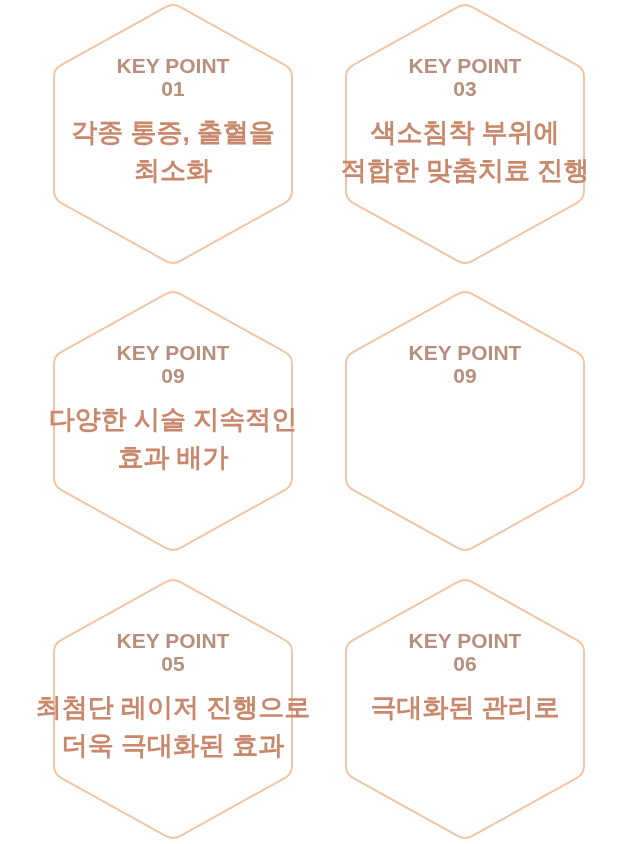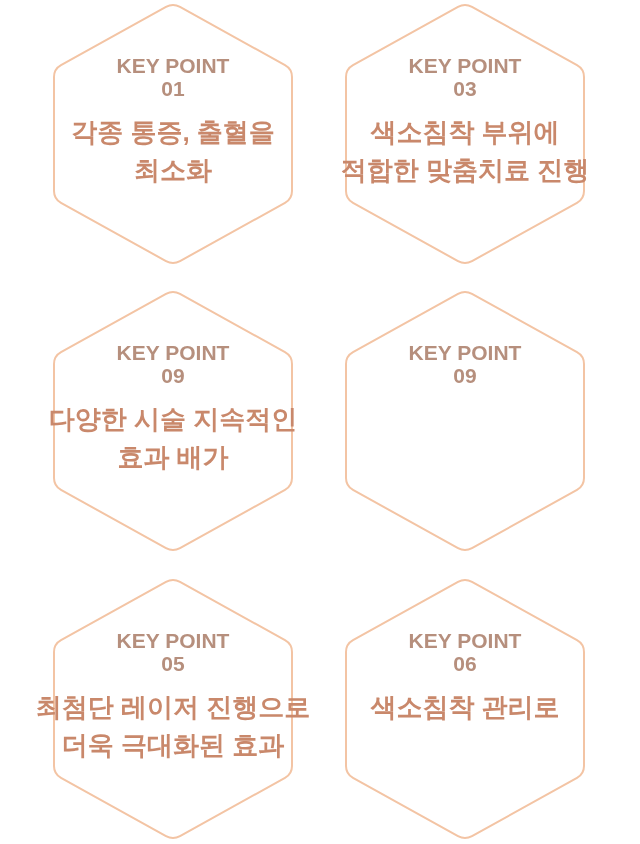--- a/index.html
+++ b/index.html
@@ -136,18 +136,18 @@
   </div>
 
   <div class="hex-card pos-5">
     <svg class="hex-outline" viewBox="0 0 240 264" fill="none" xmlns="http://www.w3.org/2000/svg">
       <path d="M 113 4.9 Q 120 1 127 4.9 L 232 63.1 Q 239 67 239 75 L 239 189 Q 239 197 232 200.9 L 127 259.1 Q 120 263 113 259.1 L 8 200.9 Q 1 197 1 189 L 1 75 Q 1 67 8 63.1 Z" stroke-width="2" fill="none" stroke="#f3c4a4"></path>
     </svg>
     <div class="hex-content">
       <div class="kp-title">KEY POINT</div>
       <div class="kp-title">06</div>
       <div class="kp-desc">
-        <div>색소침착 관리로</div>
+        <div>극대화된 관리로</div>
       </div>
     </div>
   </div>
 
 </div>
 
 </body></html>

